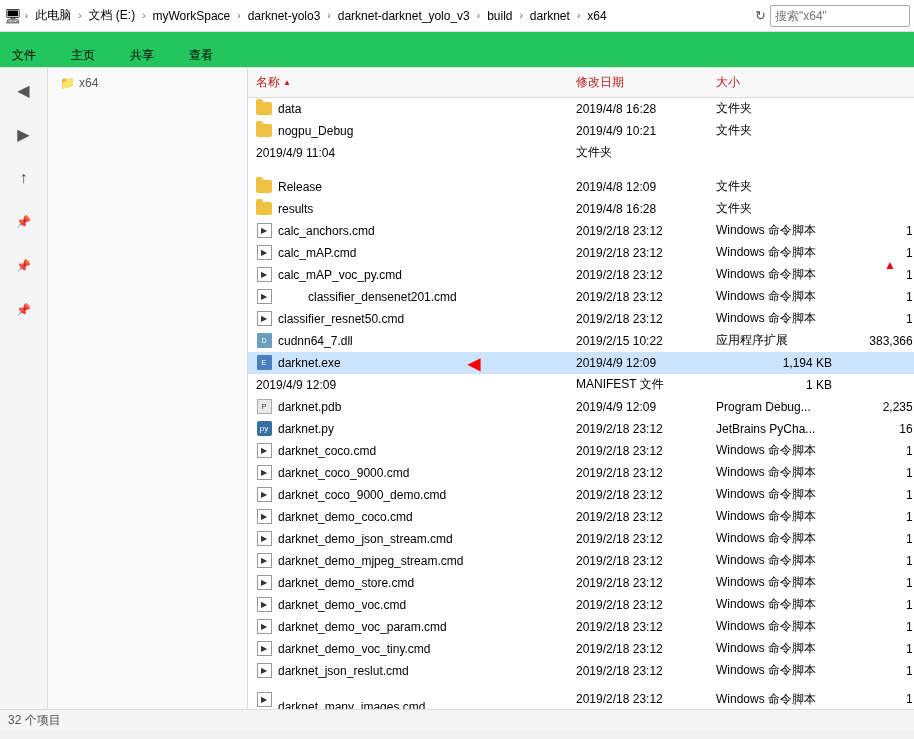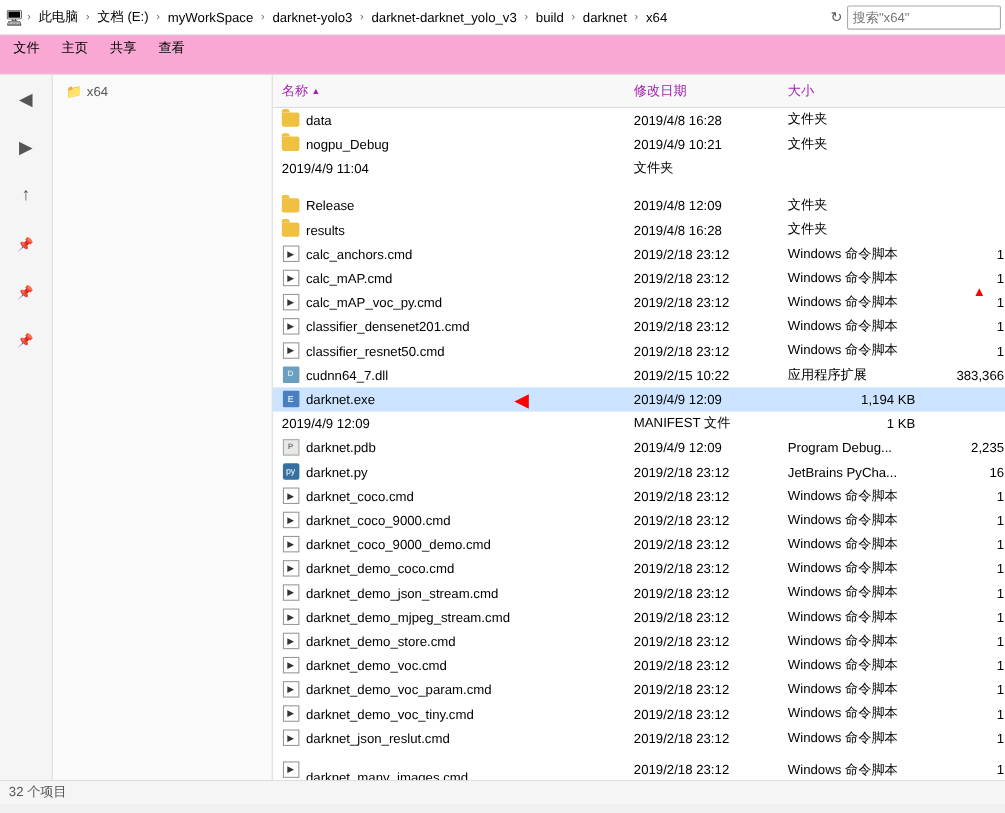--- a/index.html
+++ b/index.html
@@ -38,27 +38,27 @@
       border: 1px solid #aaa;
       border-radius: 2px;
       height: 22px;
       width: 140px;
       padding: 0 4px;
       font-size: 12px;
     }
 
     
     .toolbar {
-      background: #f9a8d4;
+      background: #22c55e;
       height: 36px;
       display: flex;
-      align-items: flex-start;
+      align-items: flex-end;
       padding: 0 4px;
       border-bottom: 1px solid #ddd;
-      gap: 4px;
+      gap: 19px;
     }
     .toolbar-btn {
       display: flex;
       align-items: center;
       gap: 3px;
       padding: 3px 8px;
       border: none;
       background: transparent;
       cursor: pointer;
       border-radius: 2px;
@@ -125,21 +125,21 @@
       padding: 4px 0;
       border-bottom: 1px solid #ddd;
       background: #f8f8f8;
       position: sticky;
       top: 0;
       z-index: 10;
     }
     .col-header-cell {
       padding: 2px 8px;
       font-size: 12px;
-      color: #a21caf;
+      color: #b91c1c;
       cursor: pointer;
       display: flex;
       align-items: center;
       gap: 3px;
     }
 
     
     .file-row {
       display: grid;
       grid-template-columns: 320px 140px 140px 100px;
@@ -450,21 +450,21 @@
             </div>
             <div class="file-cell">2019/2/18 23:12</div>
             <div class="file-cell">Windows 命令脚本</div>
             <div class="file-cell" style="text-align: right; padding-right: 16px;">1 KB</div>
           </div>
           <div class="file-row" style="position: relative;">
             <div class="file-name-cell">
               <div class="file-icon">
                 <div class="icon-cmd">▶</div>
               </div>
-              <span style="font-size: 12px;">classifier_densenet201.cmd</span>
+              <span style="font-size: 12px; margin-left: 30px;">classifier_densenet201.cmd</span>
             </div>
             <div class="file-cell">2019/2/18 23:12</div>
             <div class="file-cell">Windows 命令脚本</div>
             <div class="file-cell" style="text-align: right; padding-right: 16px;">1 KB</div>
           </div>
           <div class="file-row" style="position: relative;">
             <div class="file-name-cell">
               <div class="file-icon">
                 <div class="icon-cmd">▶</div>
               </div>

